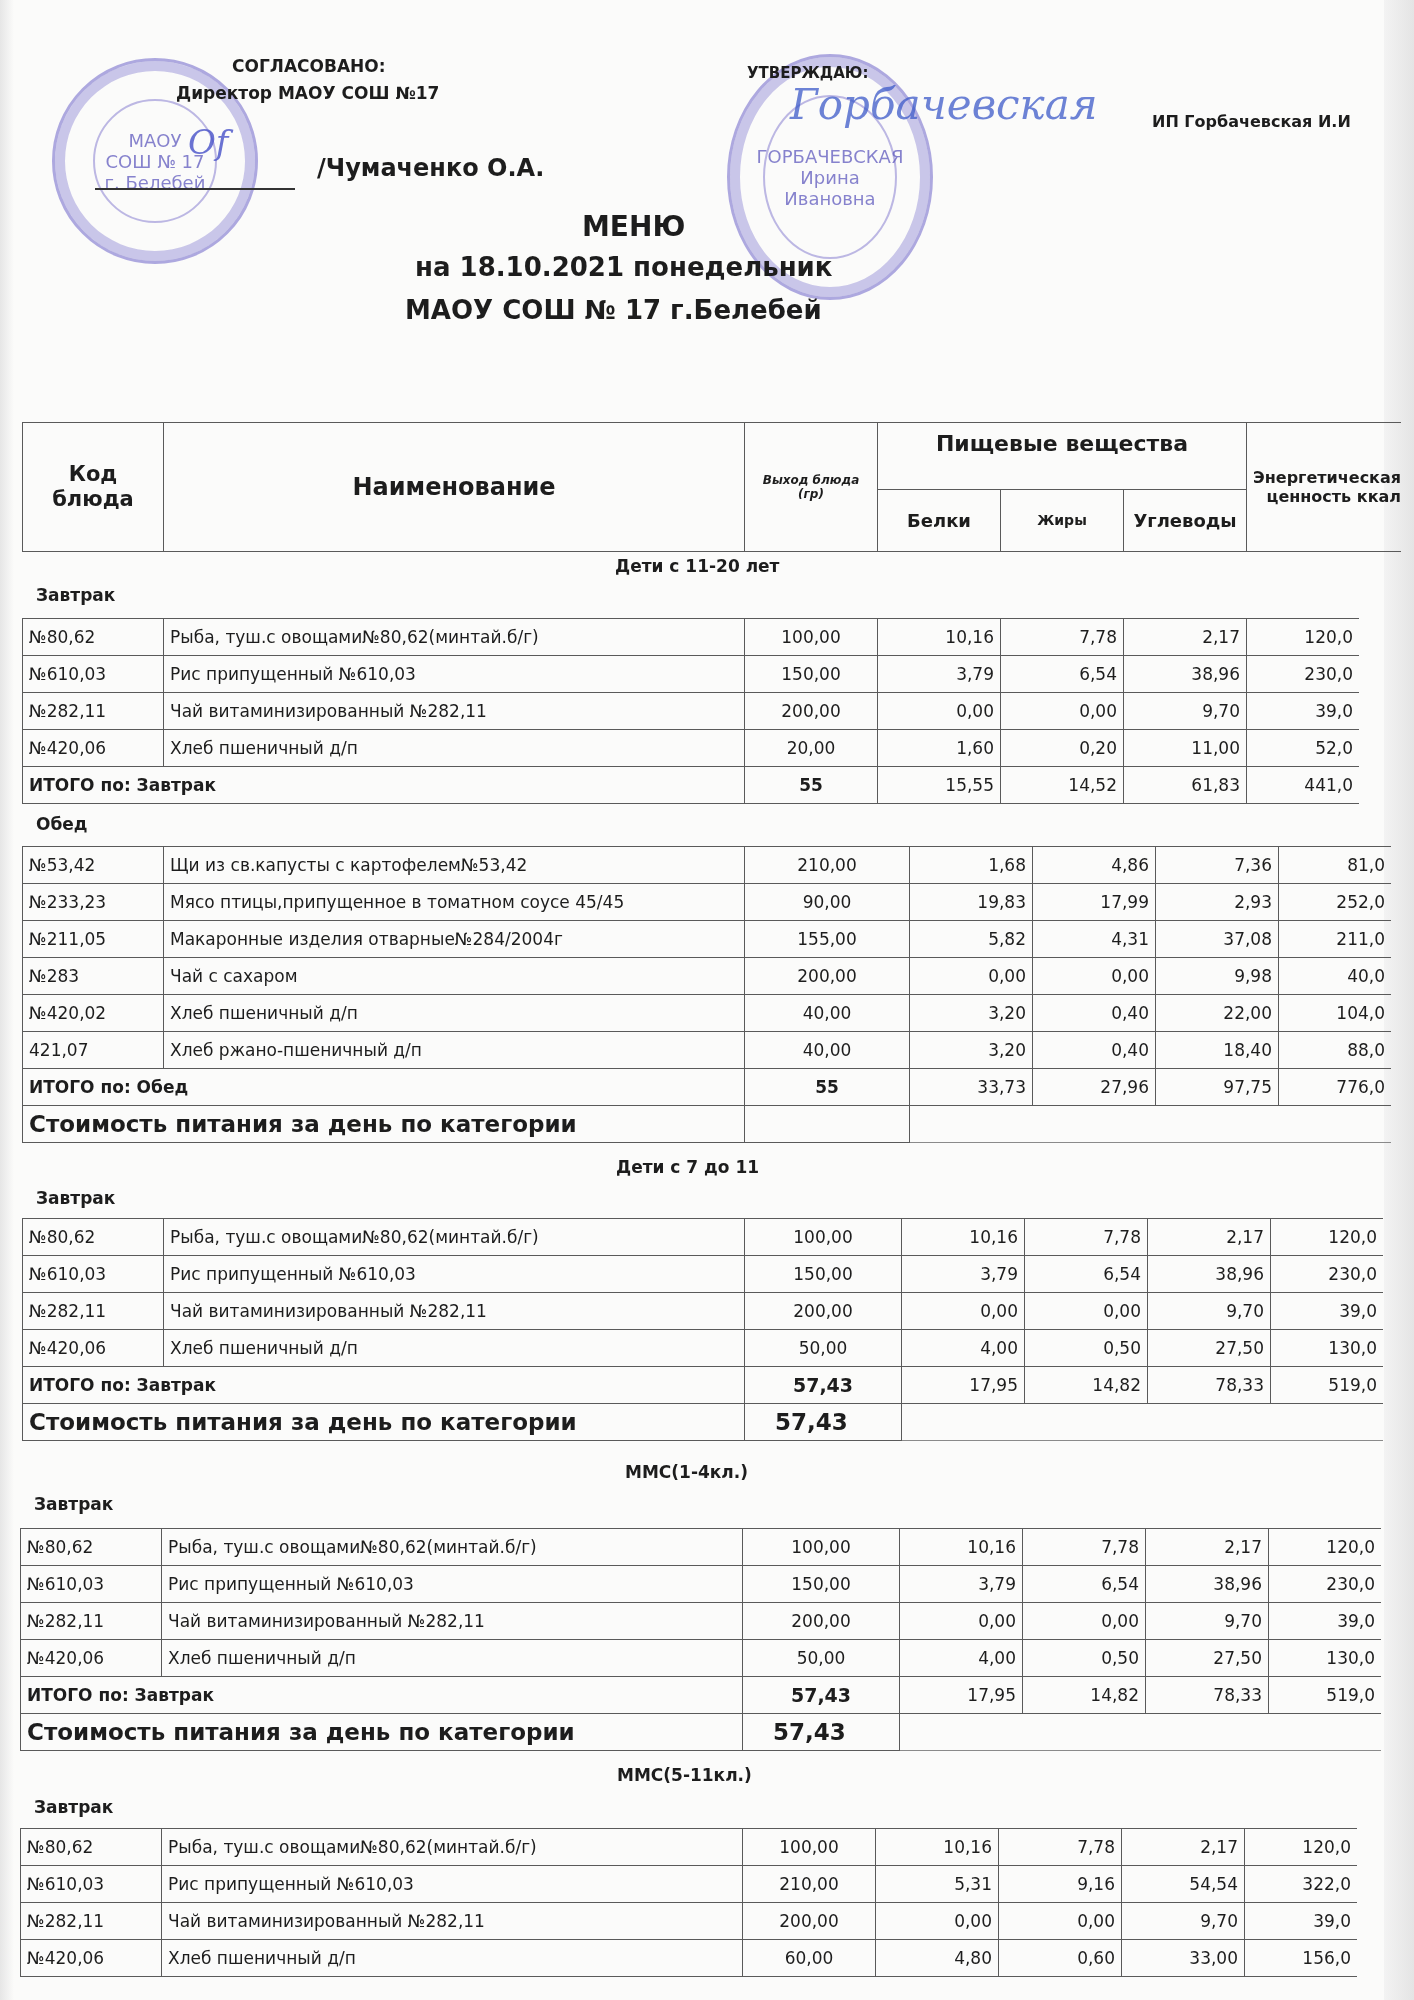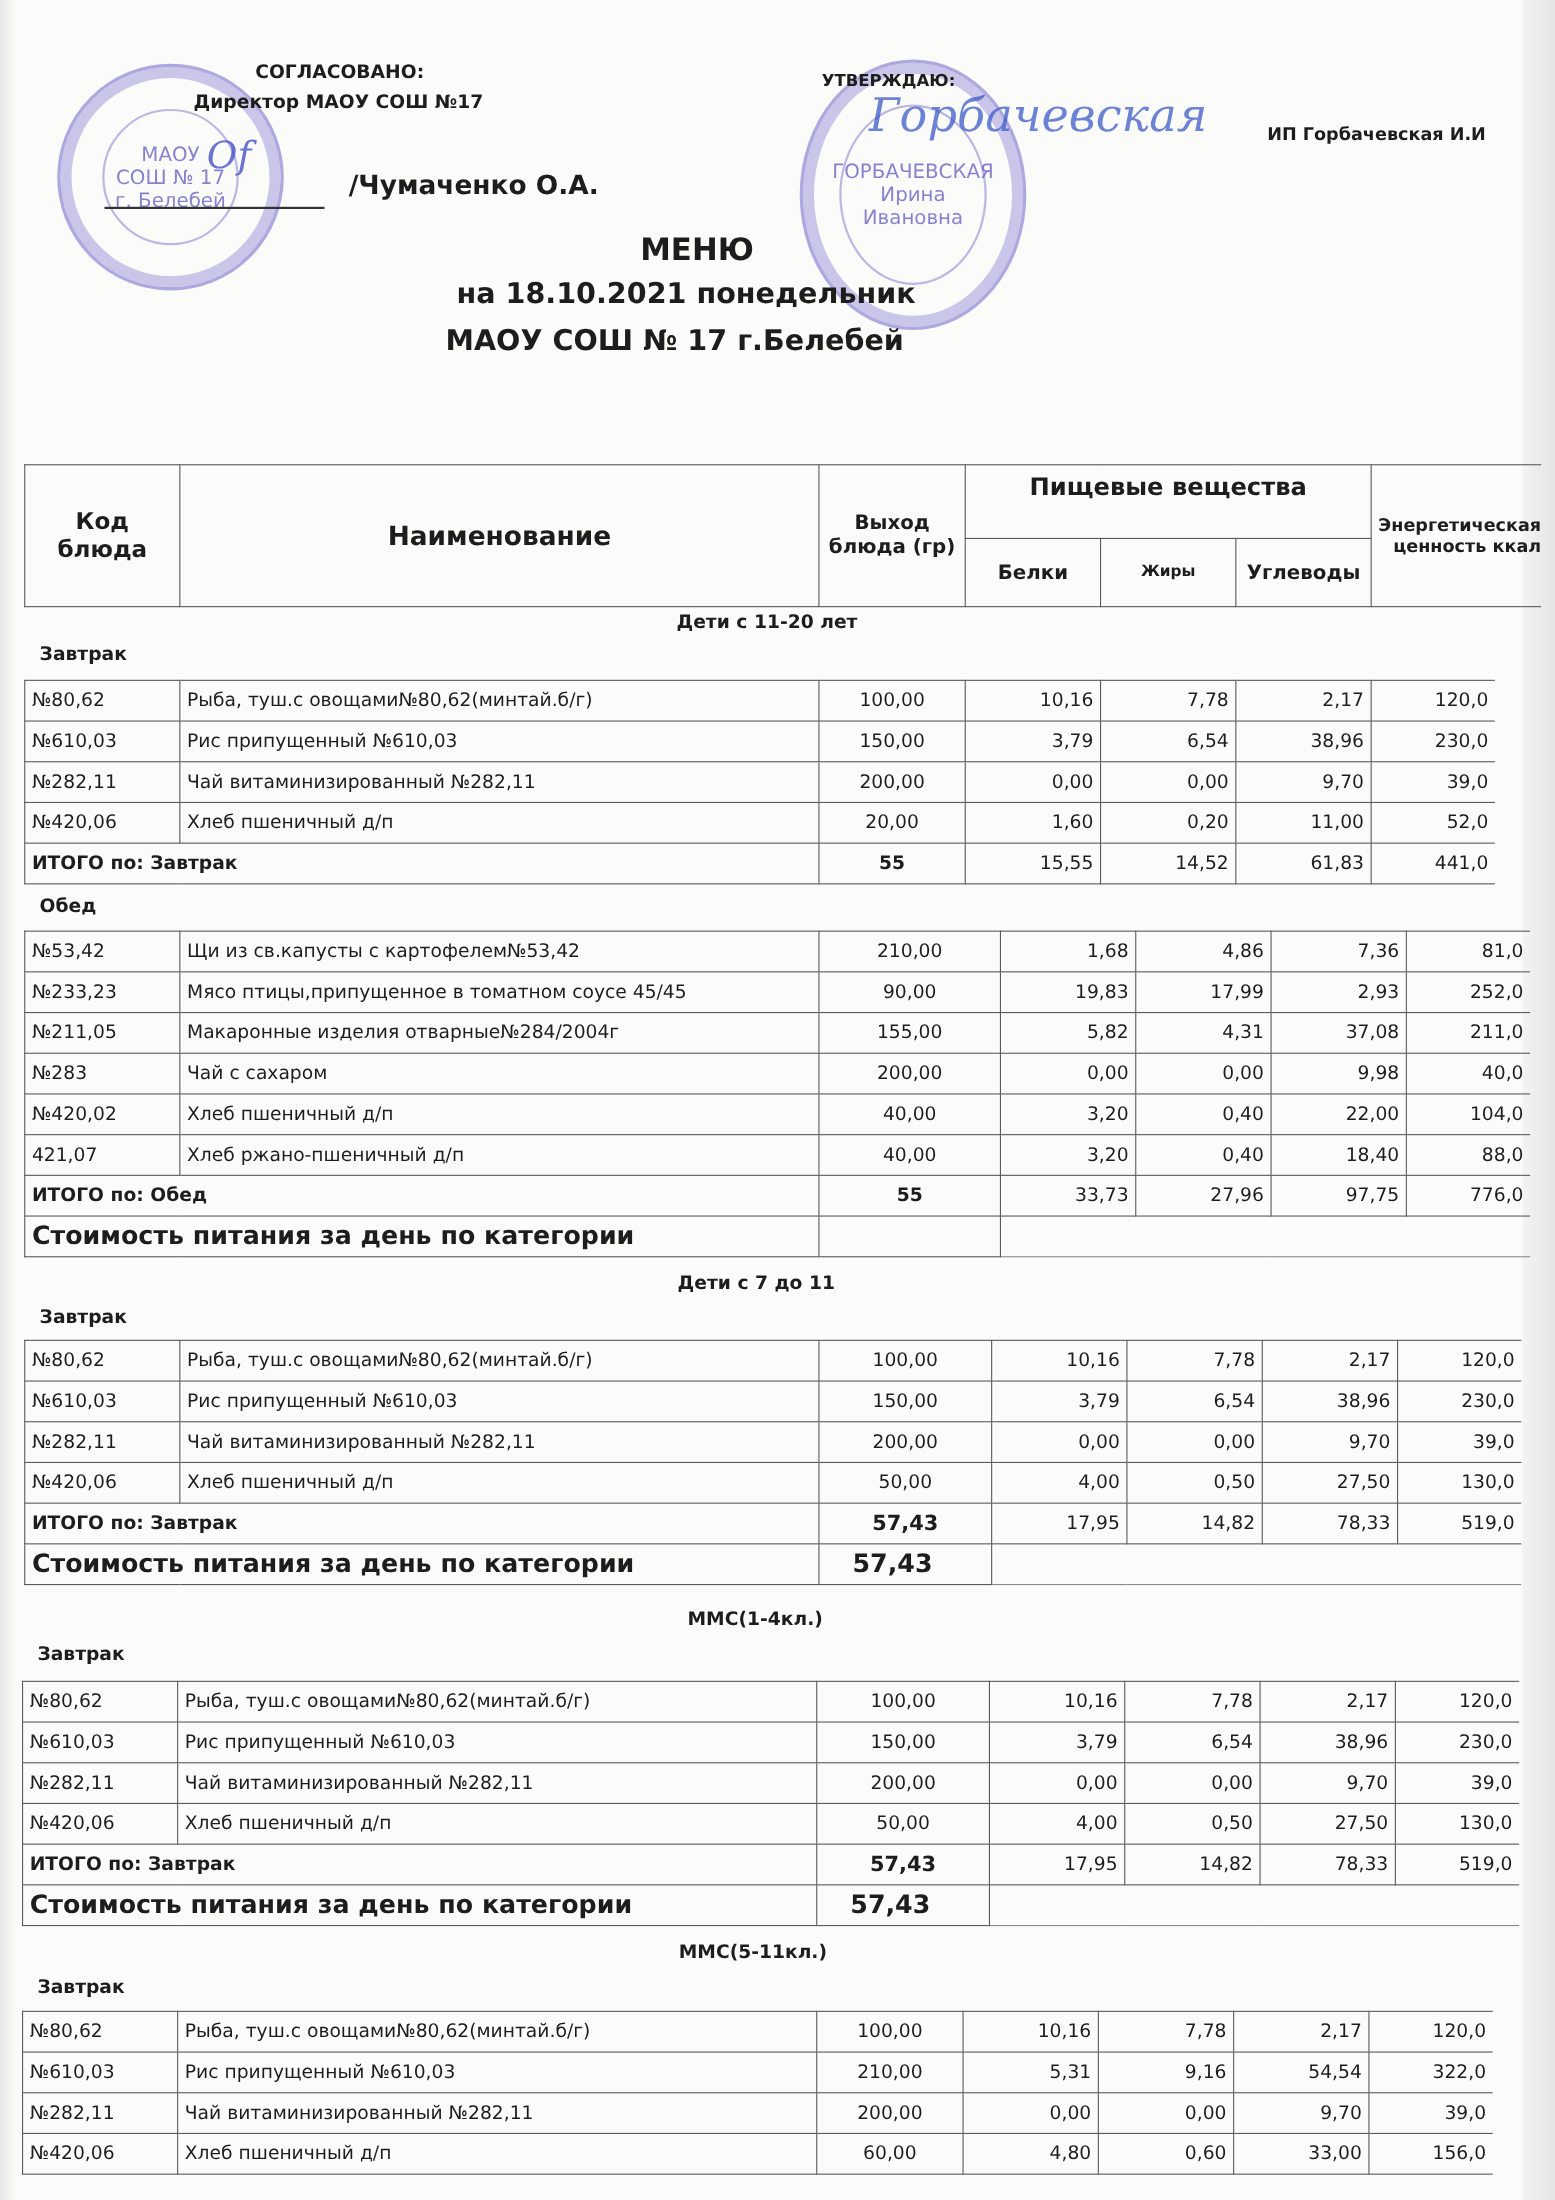--- a/index.html
+++ b/index.html
@@ -78,21 +78,21 @@
 
   <div class="title" style="left:582px; top:210px; font-size:28px;">МЕНЮ</div>
   <div class="title" style="left:415px; top:252px; font-size:26px;">на 18.10.2021  понедельник</div>
   <div class="title" style="left:405px; top:295px; font-size:26px;">МАОУ СОШ № 17 г.Белебей</div>
 
   <table class="menu" style="top:422px;">
     <tbody>
         <tr style="height:58px;">
       <td class="c-code hcell" rowspan="2" style="font-size:21px; height:120px;">Код блюда</td>
       <td class="c-name hcell" rowspan="2" style="font-size:24px;">Наименование</td>
-      <td class="c-out hcell" rowspan="2" style="font-size:18px; white-space:normal;">Выход блюда (гр)</td>
+      <td class="c-out hcell" rowspan="2" style="font-size:12px; white-space:normal;font-style:italic;">Выход блюда (гр)</td>
       <td class="hcell" colspan="3" style="font-size:22px; height:58px; vertical-align:top; padding-top:8px;">Пищевые вещества</td>
       <td class="c-kcal hcell" rowspan="2" style="font-size:16px; border-right:none; text-align:right; padding-right:0;">Энергетическая ценность ккал</td>
     </tr>
     <tr style="height:62px;">
       <td class="c-num hcell" style="font-size:18px;">Белки</td>
       <td class="c-num hcell" style="font-size:14px;">Жиры</td>
       <td class="c-num hcell" style="font-size:18px;">Углеводы</td>
     </tr>
   </tbody>
     </table>

